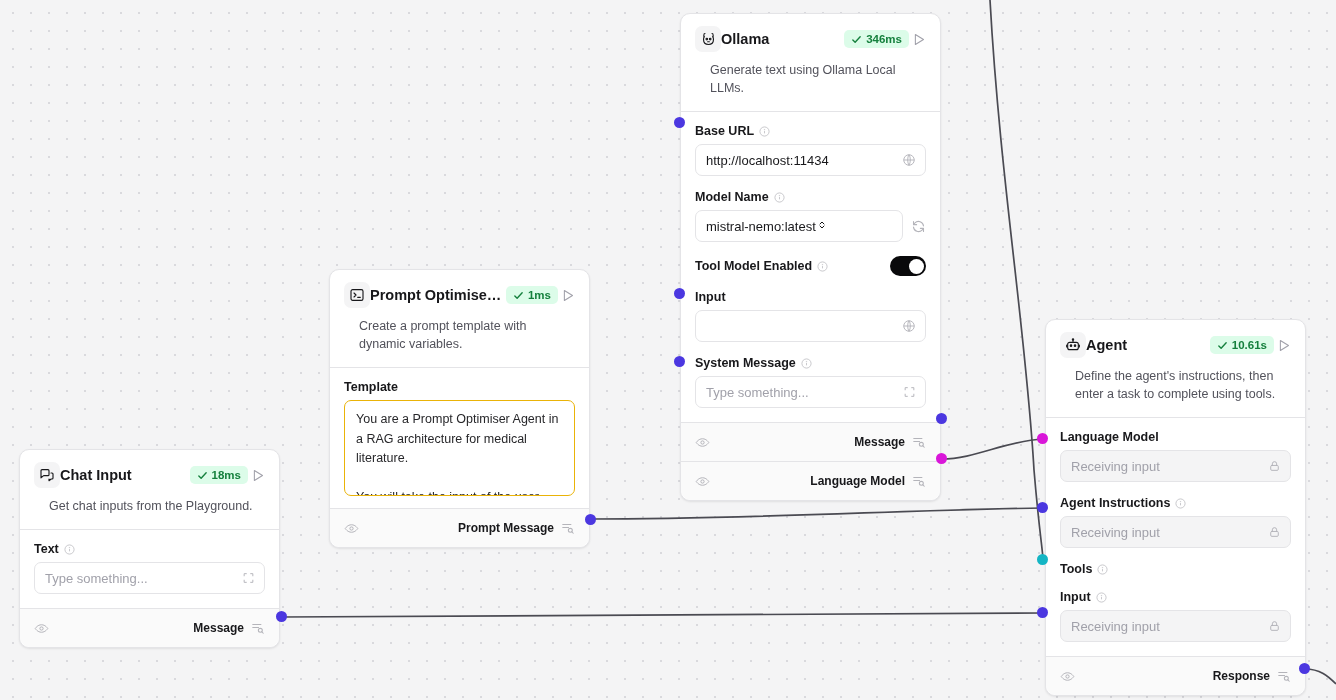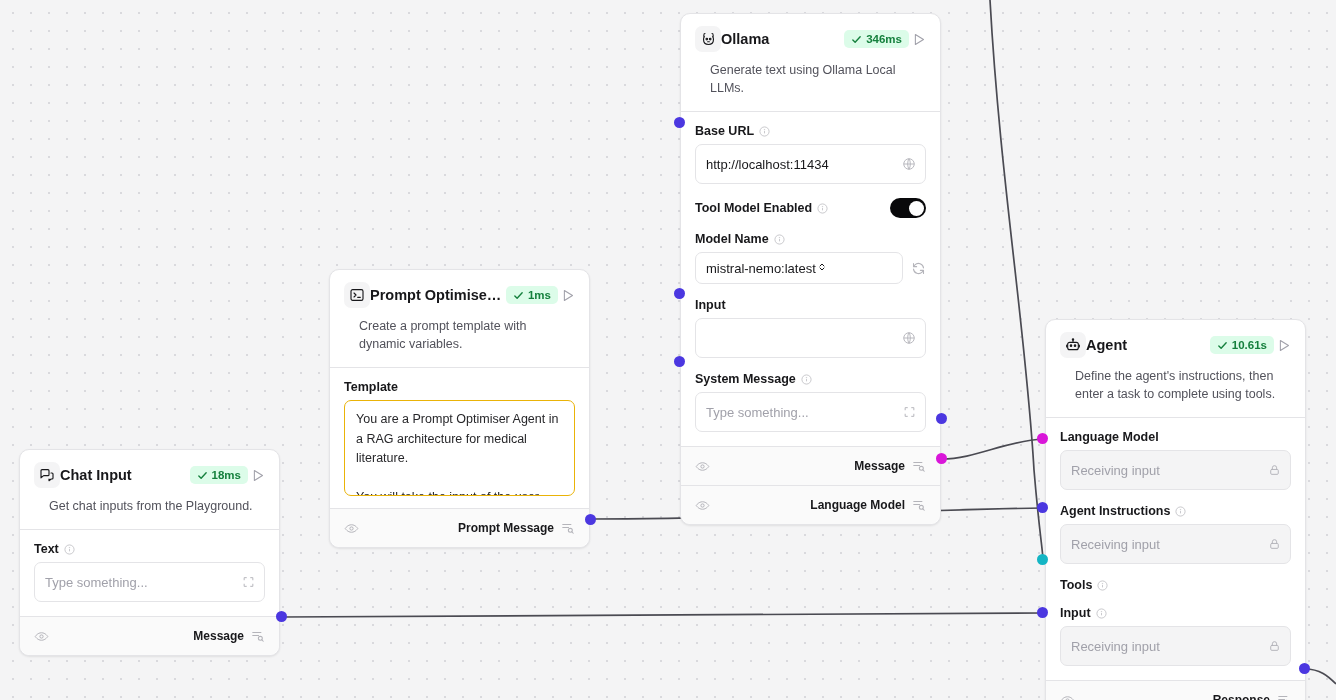--- a/index.html
+++ b/index.html
@@ -111,21 +111,21 @@
     gap: 5px;
     margin-bottom: 6px;
   }
 
   .info-icon { color: #c4c4c8; display: inline-flex; }
 
   .input-box {
     position: relative;
     border: 1px solid #e4e4e7;
     border-radius: 7px;
-    height: 40px;
+    height: 32px;
     display: flex;
     align-items: center;
     padding: 0 10px;
     background: #ffffff;
     font-size: 13px;
     color: #18181b;
     box-sizing: border-box;
   }
 
   .input-box.locked { background: #f4f4f5; border-color: #e4e4e7; }
@@ -296,34 +296,20 @@
         </div>
         <div class="input-box">
           <span>http://localhost:11434</span>
           <span class="trail">
             <svg width="14" height="14" viewBox="0 0 24 24" fill="none" stroke="currentColor" stroke-width="1.6">
                 <circle cx="12" cy="12" r="9"></circle>
                 <path d="M3 12h18M12 3c3 3.5 3 14 0 18M12 3c-3 3.5-3 14 0 18"></path>
               </svg>
           </span>
         </div>
-      </div>
-
-      <div class="field toggle-row">
-        <div class="field-label" style="margin-bottom:0;">
-          <span>Tool Model Enabled</span>
-          <span class="info-icon">
-            <svg width="11" height="11" viewBox="0 0 24 24" fill="none" stroke="currentColor" stroke-width="2">
-                <circle cx="12" cy="12" r="10"></circle>
-                <path d="M12 16v-5"></path>
-                <circle cx="12" cy="8" r=".6" fill="currentColor"></circle>
-              </svg>
-          </span>
-        </div>
-        <div class="toggle"></div>
       </div>
 
       <div class="field">
         <div class="field-label">
           <span>Model Name</span>
           <span class="info-icon">
             <svg width="11" height="11" viewBox="0 0 24 24" fill="none" stroke="currentColor" stroke-width="2">
                 <circle cx="12" cy="12" r="10"></circle>
                 <path d="M12 16v-5"></path>
                 <circle cx="12" cy="8" r=".6" fill="currentColor"></circle>
@@ -344,20 +330,34 @@
             <svg width="15" height="15" viewBox="0 0 24 24" fill="none" stroke="currentColor" stroke-width="1.7" stroke-linecap="round" stroke-linejoin="round">
                 <path d="M20 11A8 8 0 0 0 6.3 6.3L4 8.5"></path>
                 <polyline points="4,4 4,9 9,9"></polyline>
                 <path d="M4 13a8 8 0 0 0 13.7 4.7L20 15.5"></path>
                 <polyline points="20,20 20,15 15,15"></polyline>
               </svg>
           </span>
         </div>
       </div>
 
+      <div class="field toggle-row">
+        <div class="field-label" style="margin-bottom:0;">
+          <span>Tool Model Enabled</span>
+          <span class="info-icon">
+            <svg width="11" height="11" viewBox="0 0 24 24" fill="none" stroke="currentColor" stroke-width="2">
+                <circle cx="12" cy="12" r="10"></circle>
+                <path d="M12 16v-5"></path>
+                <circle cx="12" cy="8" r=".6" fill="currentColor"></circle>
+              </svg>
+          </span>
+        </div>
+        <div class="toggle"></div>
+      </div>
+
       <div class="field">
         <div class="field-label">
           <span>Input</span>
         </div>
         <div class="input-box">
           <span></span>
           <span class="trail">
             <svg width="14" height="14" viewBox="0 0 24 24" fill="none" stroke="currentColor" stroke-width="1.6">
                 <circle cx="12" cy="12" r="9"></circle>
                 <path d="M3 12h18M12 3c3 3.5 3 14 0 18M12 3c-3 3.5-3 14 0 18"></path>

